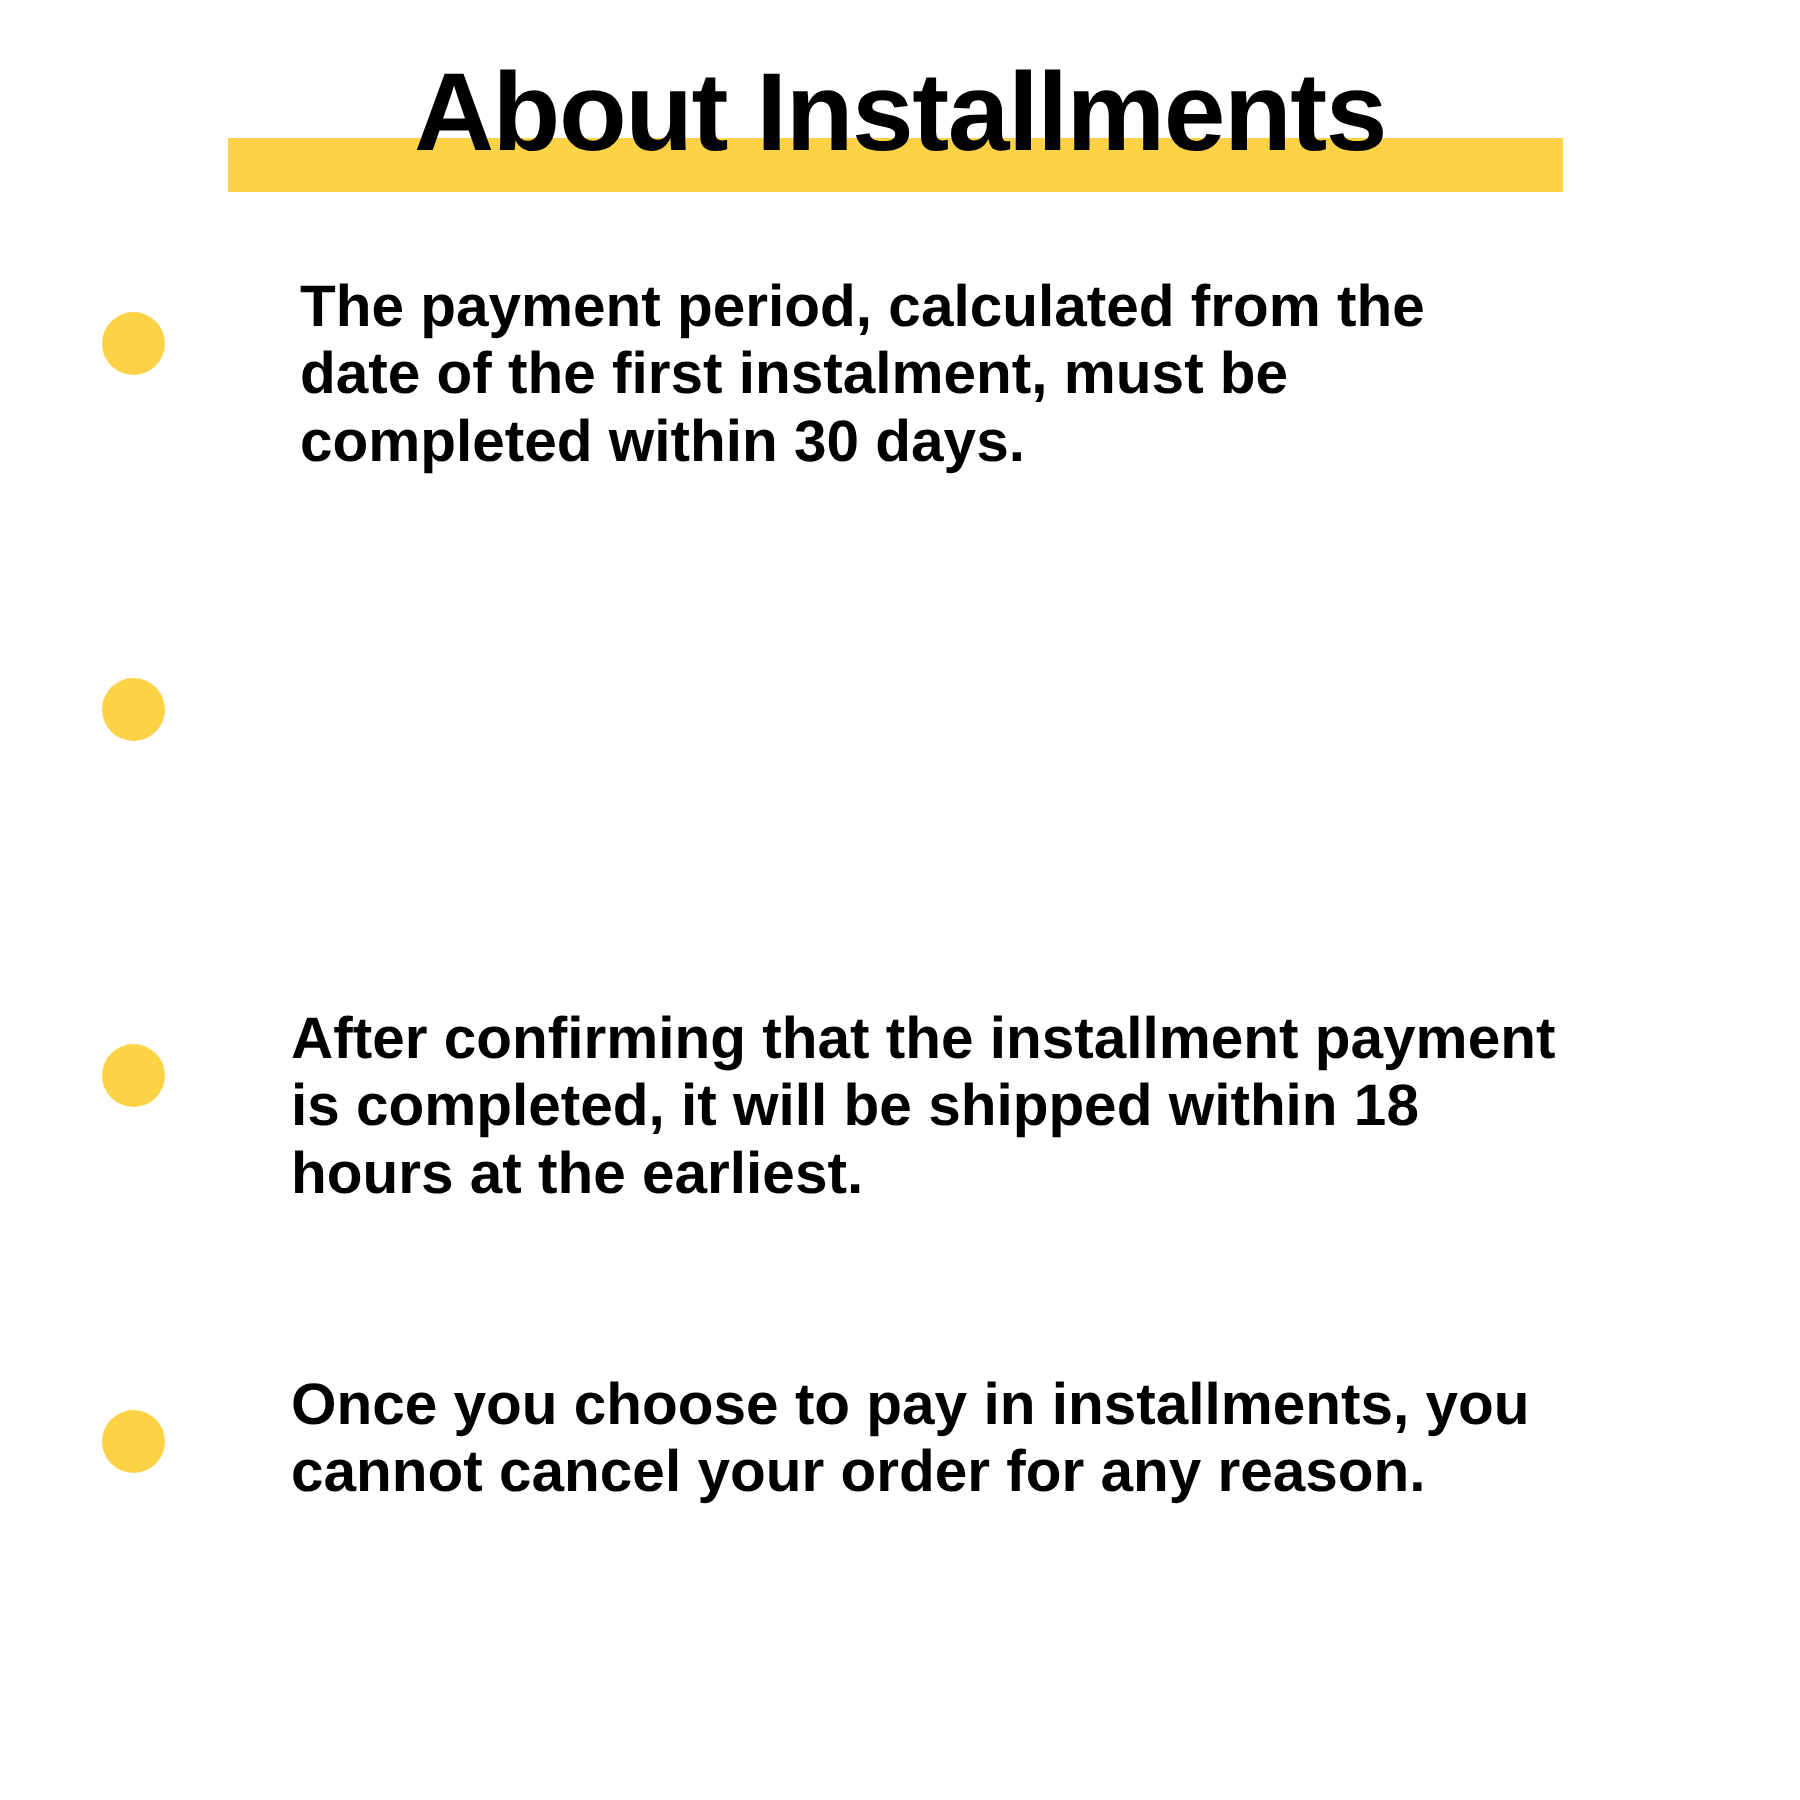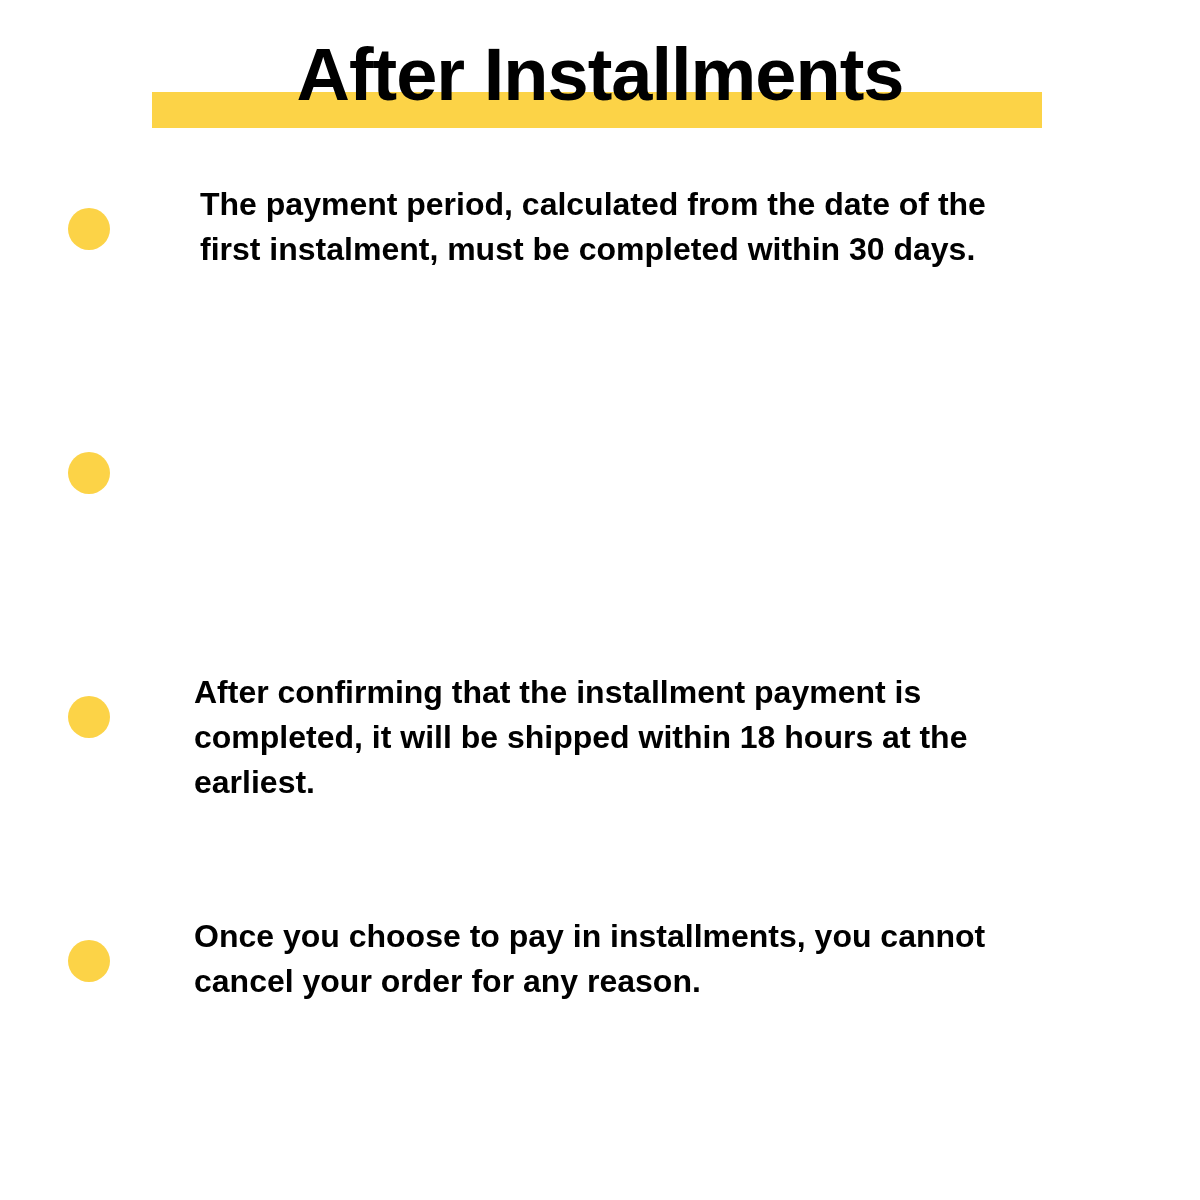--- a/index.html
+++ b/index.html
@@ -67,38 +67,38 @@
     height: 42px;
     border-radius: 50%;
     background: #FCD347;
     margin-left: 68px;
     margin-top: 26px;
   }
   .item-text {
     flex: 1 1 auto;
     margin-left: 90px;
     margin-right: 160px;
-    font-size: 32px;
+    font-size: 39px;
     font-weight: bold;
     line-height: 45px;
     color: #000000;
     letter-spacing: 0px;
   }
   .item-2 .item-text { margin-left: 84px; }
   .item-3 .item-text { margin-left: 84px; }
   .item-4 .item-text { margin-left: 84px; }
 </style>
 </head>
 <body>
 
 <div class="page">
 
   <div class="title-wrap">
     <div class="title-highlight"></div>
-    <div class="title-text">After Installments</div>
+    <div class="title-text">About Installments</div>
   </div>
 
   <div class="list">
 
     <div class="item item-1">
       <div class="bullet"></div>
       <div class="item-text">The payment period, calculated from the date of the first instalment, must be completed within 30 days.</div>
     </div>
 
     <div class="item item-2">

